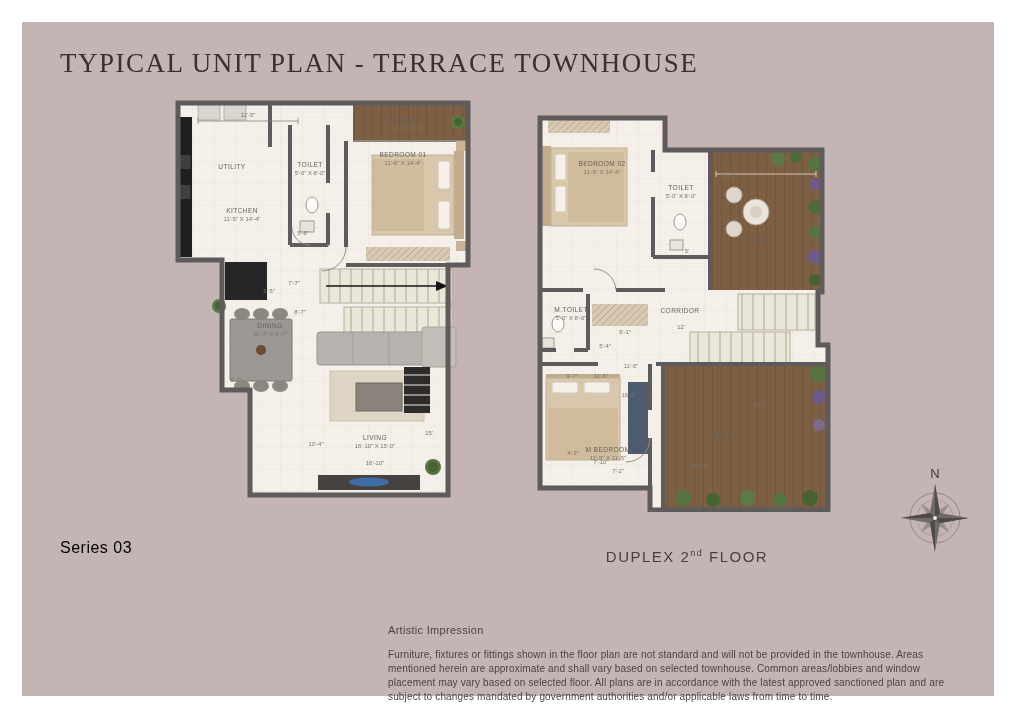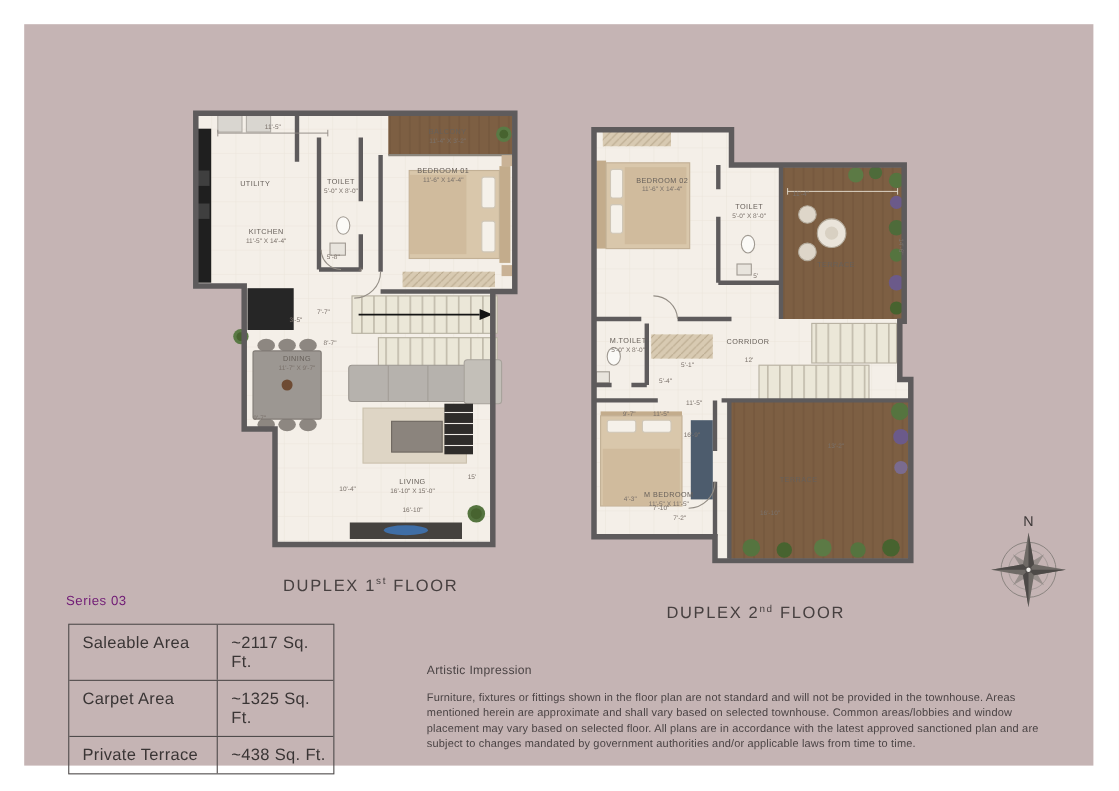--- a/index.html
+++ b/index.html
@@ -8,43 +8,44 @@
   .sheet{position:absolute;left:22px;top:22px;width:972px;height:674px;background:#c5b4b4;}
   .title{position:absolute;left:38px;top:26px;font-family:"Liberation Serif", serif;
          font-size:27px;font-weight:400;letter-spacing:1.5px;color:#3b2f31;}
   .plan{position:absolute;}
   .plan1{left:148px;top:73px;}
   .plan2{left:506px;top:90px;}
   .caption{position:absolute;font-size:15px;letter-spacing:1.5px;color:#474040;text-align:center;}
   .cap1{left:200px;top:501px;width:230px;}
   .cap2{left:555px;top:498px;width:220px;margin-top:28px;}
   .caption sup{font-size:9px;}
-  .series{position:absolute;left:38px;top:517px;font-size:12px;color:#701a75;letter-spacing:.5px;}
+  .series{position:absolute;left:38px;top:517px;font-size:16px;color:#000000;letter-spacing:.5px;}
   .area-table{position:absolute;left:40px;top:545px;width:240px;border:1.5px solid #4f4b4b;
               border-collapse:collapse;}
   .trow{display:flex;border-bottom:1.5px solid #4f4b4b;}
   .trow:last-child{border-bottom:none;}
   .tcell{font-size:15px;color:#3a3535;padding:8px 0 8px 12px;letter-spacing:.3px;}
   .tlabel{width:128px;border-right:1.5px solid #4f4b4b;}
   .tvalue{width:97px;}
-  .disclaimer{position:absolute;left:366px;top:582px;width:562px;color:#4a4344;}
+  .disclaimer{position:absolute;left:366px;top:602px;width:562px;color:#4a4344;}
   .disc-head{font-size:11px;margin-bottom:12px;letter-spacing:.3px;}
   .disc-body{font-size:10px;line-height:1.4;letter-spacing:.15px;}
   .compass{position:absolute;left:873px;top:438px;}
   .compass-n{font-size:13px;fill:#3f3a3a;text-anchor:middle;font-family:"Liberation Sans",sans-serif;}
   
   .room{font-family:"Liberation Sans",sans-serif;font-size:6.6px;fill:#67605a;letter-spacing:.4px;text-anchor:middle;}
   .dims{font-family:"Liberation Sans",sans-serif;font-size:5.9px;fill:#7b726b;text-anchor:middle;}
 </style>
 </head>
 <body>
 
 <div class="canvas">
   <div class="sheet">
 
+    <h1 class="title" style="margin:0;font-weight:400;">TYPICAL UNIT PLAN - TERRACE TOWNHOUSE</h1>
 
     <svg class="plan plan1" width="305" height="410" viewBox="0 0 305 410">
       <defs>
         <pattern id="grid1" width="22" height="22" patternUnits="userSpaceOnUse">
           <path d="M22 0H0V22" fill="none" stroke="#e9e2d8" stroke-width="1"></path>
         </pattern>
         <pattern id="plank1" width="9" height="9" patternUnits="userSpaceOnUse">
           <path d="M4.5 0V9" stroke="#6b4e35" stroke-width="1"></path>
         </pattern>
         <pattern id="stair1" width="11" height="11" patternUnits="userSpaceOnUse">
@@ -321,42 +322,25 @@
           <text x="73" y="266" class="dims">11'-5"</text>
           <text x="101" y="285" class="dims">16'-9"</text>
           <text x="45" y="343" class="dims">4'-3"</text>
           <text x="73" y="352" class="dims">7'-10"</text>
           <text x="90" y="361" class="dims">7'-2"</text>
           <text x="232" y="295" class="dims">13'-2"</text>
           <text x="172" y="356" class="dims">16'-10"</text>
         </g>
     </svg>
 
-    <div class="caption cap1">
-      <span>DUPLEX 1</span><sup>st</sup><span> FLOOR</span>
-    </div>
     <div class="caption cap2">
       <span>DUPLEX 2</span><sup>nd</sup><span> FLOOR</span>
     </div>
 
     <div class="series">Series 03</div>
-    <div class="area-table">
-      <div class="trow">
-        <div class="tcell tlabel">Saleable Area</div>
-        <div class="tcell tvalue">~2117 Sq. Ft.</div>
-      </div>
-      <div class="trow">
-        <div class="tcell tlabel">Carpet Area</div>
-        <div class="tcell tvalue">~1325 Sq. Ft.</div>
-      </div>
-      <div class="trow">
-        <div class="tcell tlabel">Private Terrace</div>
-        <div class="tcell tvalue">~438 Sq. Ft.</div>
-      </div>
-    </div>
 
     <div class="disclaimer">
       <div class="disc-head">Artistic Impression</div>
       <div class="disc-body">Furniture, fixtures or fittings shown in the floor plan are not standard and will not be provided in the townhouse. Areas mentioned herein are approximate and shall vary based on selected townhouse. Common areas/lobbies and window placement may vary based on selected floor. All plans are in accordance with the latest approved sanctioned plan and are subject to changes mandated by government authorities and/or applicable laws from time to time.</div>
     </div>
 
     <svg class="compass" width="80" height="100" viewBox="0 0 80 100">
       <text x="40" y="18" class="compass-n">N</text>
       <circle cx="40" cy="58" r="25" fill="none" stroke="#8a8480" stroke-width="0.9"></circle>
       <circle cx="40" cy="58" r="18" fill="none" stroke="#96908c" stroke-width="0.6"></circle>

